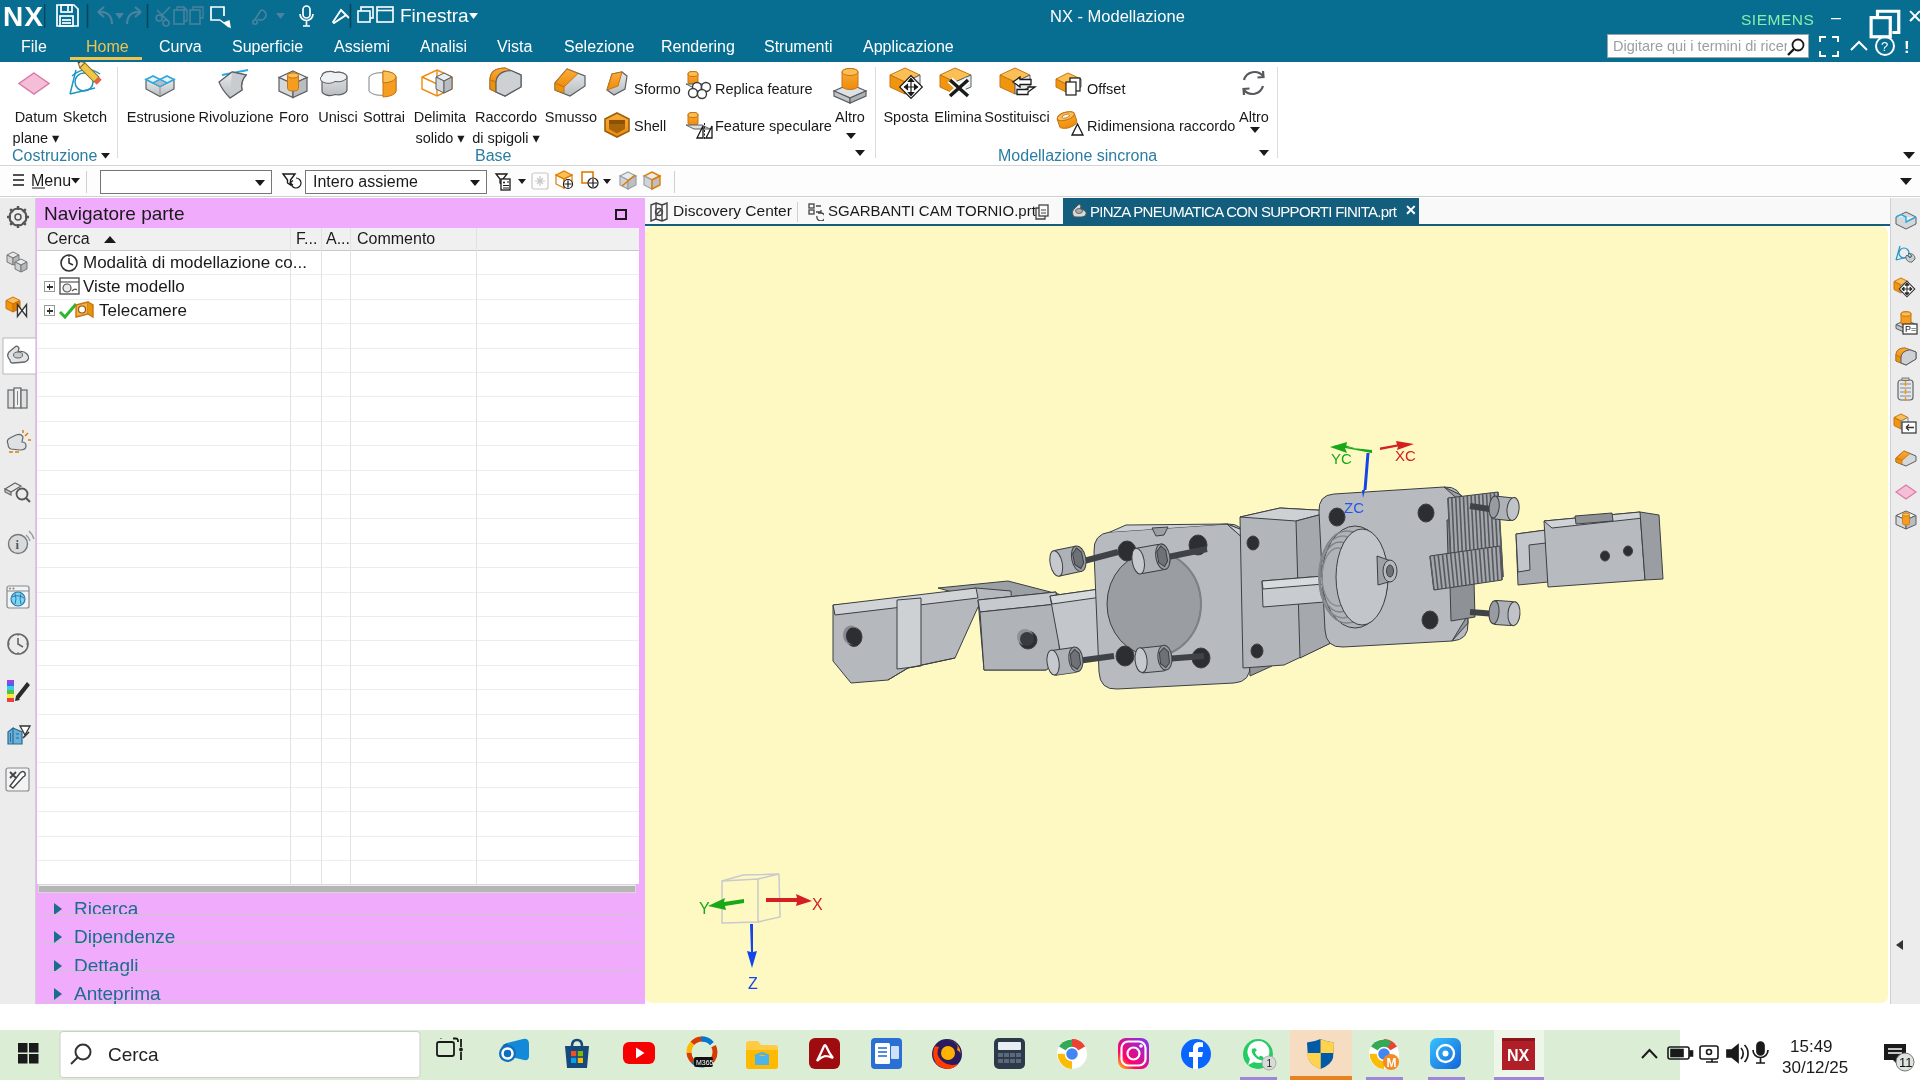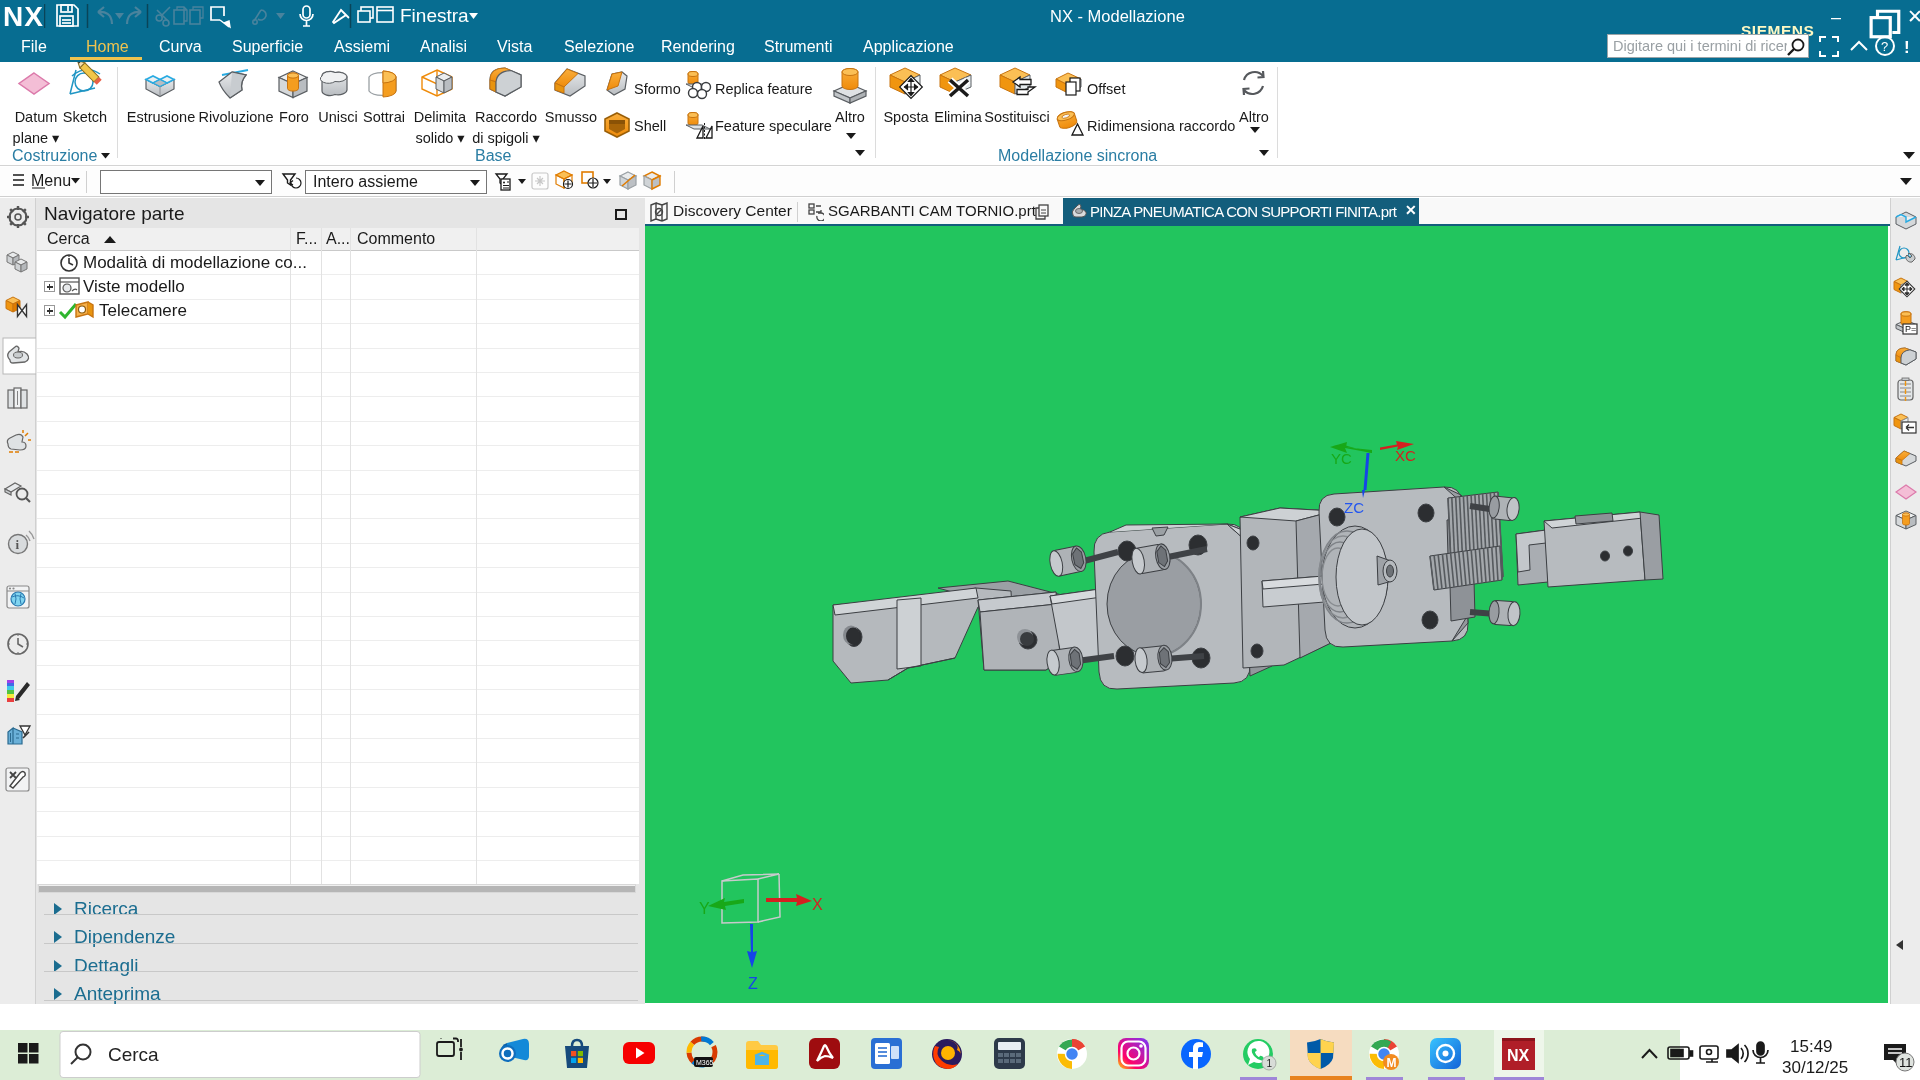--- a/index.html
+++ b/index.html
@@ -1,40 +1,40 @@
 <!DOCTYPE html>
 <html><head>
 <meta charset="utf-8">
 <style>
 * { margin:0; padding:0; box-sizing:border-box; }
 html,body { width:1920px; height:1080px; overflow:hidden; font-family:"Liberation Sans", sans-serif; background:#fff; }
 #titlebar { position:absolute; left:0; top:0; width:1920px; height:62px; background:#076d91; color:#fff; }
 #nxlogo { position:absolute; left:3px; top:1px; font-size:28px; font-weight:bold; color:#fff; letter-spacing:1px; }
 .tb-ico { position:absolute; top:4px; }
 #title-text { position:absolute; left:1050px; top:7px; font-size:16.5px; color:#fff; }
-#siemens { position:absolute; left:1741px; top:22px; font-size:15.5px; font-weight:bold; letter-spacing:0.5px; color:#fef9c3; }
+#siemens { position:absolute; left:1741px; top:11px; font-size:15.5px; font-weight:normal; letter-spacing:0.5px; color:#86efac; }
 .winbtn { position:absolute; top:0; width:34px; height:30px; color:#fff; font-size:16px; text-align:center; line-height:30px; }
 .menu-item { position:absolute; top:38px; font-size:16px; color:#fff; }
 #home-item { color:#eec34f; }
 #home-underline { position:absolute; left:70px; top:57px; width:72px; height:3px; background:#eec34f; }
 #searchbox { position:absolute; left:1607px; top:34px; width:202px; height:24px; background:#fff; border:1px solid #9aa4a8; }
 #searchbox span { color:#9aa0a4; font-size:14.5px; position:absolute; left:5px; top:3px; white-space:nowrap; overflow:hidden; width:174px; }
 #ribbon { position:absolute; left:0; top:62px; width:1920px; height:104px; background:#ffffff; border-bottom:1px solid #d4d4d4; }
 .grp-label { position:absolute; top:85px; font-size:16px; color:#2a7da3; }
 .rb-label { position:absolute; font-size:14.5px; color:#1a1a1a; text-align:center; line-height:21px; white-space:nowrap; }
 #toolbar2 { position:absolute; left:0; top:167px; width:1920px; height:30px; background:#fdfdfd; border-bottom:1px solid #d0d0d0; }
 .combo { position:absolute; top:3px; height:24px; background:#fff; border:1px solid #767676; }
 .combo .arr { position:absolute; right:6px; top:9px; width:0; height:0; border-left:5px solid transparent; border-right:5px solid transparent; border-top:6px solid #1a1a1a; }
 #left-sidebar { position:absolute; left:0; top:198px; width:36px; height:806px; background:#ececec; border-right:1px solid #d0d0d0; }
 #right-sidebar { position:absolute; left:1890px; top:198px; width:30px; height:806px; background:#ececec; border-left:1px solid #d0d0d0; }
-#navpanel { position:absolute; left:36px; top:198px; width:609px; height:806px; background:#e5e5e5; }
+#navpanel { position:absolute; left:36px; top:198px; width:609px; height:806px; background:#f0abfc; }
 #navheader { position:absolute; left:8px; top:5px; font-size:19px; color:#1a1a1a; }
 #navtable { position:absolute; left:1px; top:30px; width:602px; height:656px; }
 #tabbar { position:absolute; left:645px; top:198px; width:1245px; height:28px; background:#f9f9f9; }
-#viewport { position:absolute; left:645px; top:226px; width:1243px; height:777px; background:#22c55e; }
+#viewport { position:absolute; left:645px; top:226px; width:1243px; height:777px; background:#fef9c3;border-radius:7px; }
 #whitestrip { position:absolute; left:0; top:1004px; width:1920px; height:26px; background:#ffffff; }
 #taskbar { position:absolute; left:0; top:1030px; width:1680px; height:50px; background:#dcedd6; }
 .tree-row { position:absolute; left:0; width:602px; height:24px; font-size:17px; color:#1a1a1a; }
 .sect-hdr { position:absolute; left:8px; width:594px; height:28px; font-size:19px; color:#1b6d90; }
 .sect-hdr .tri { position:absolute; left:10px; top:8px; width:0; height:0; border-top:6px solid transparent; border-bottom:6px solid transparent; border-left:8px solid #1b6d90; }
 .sect-hdr .txt { position:absolute; left:30px; top:3px; }
 .sect-line { position:absolute; left:8px; width:594px; height:1px; background:#c8c8c8; }
 </style>
 </head>
 <body>

